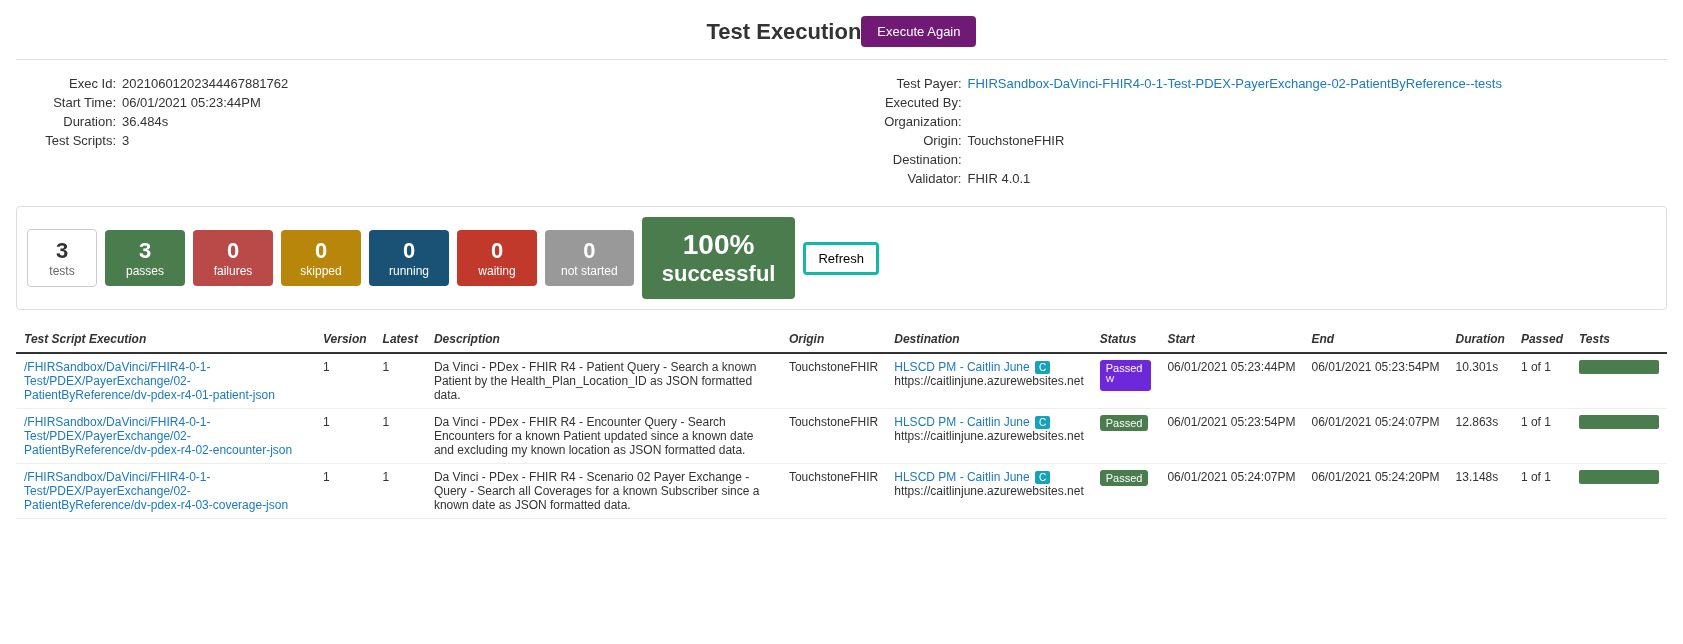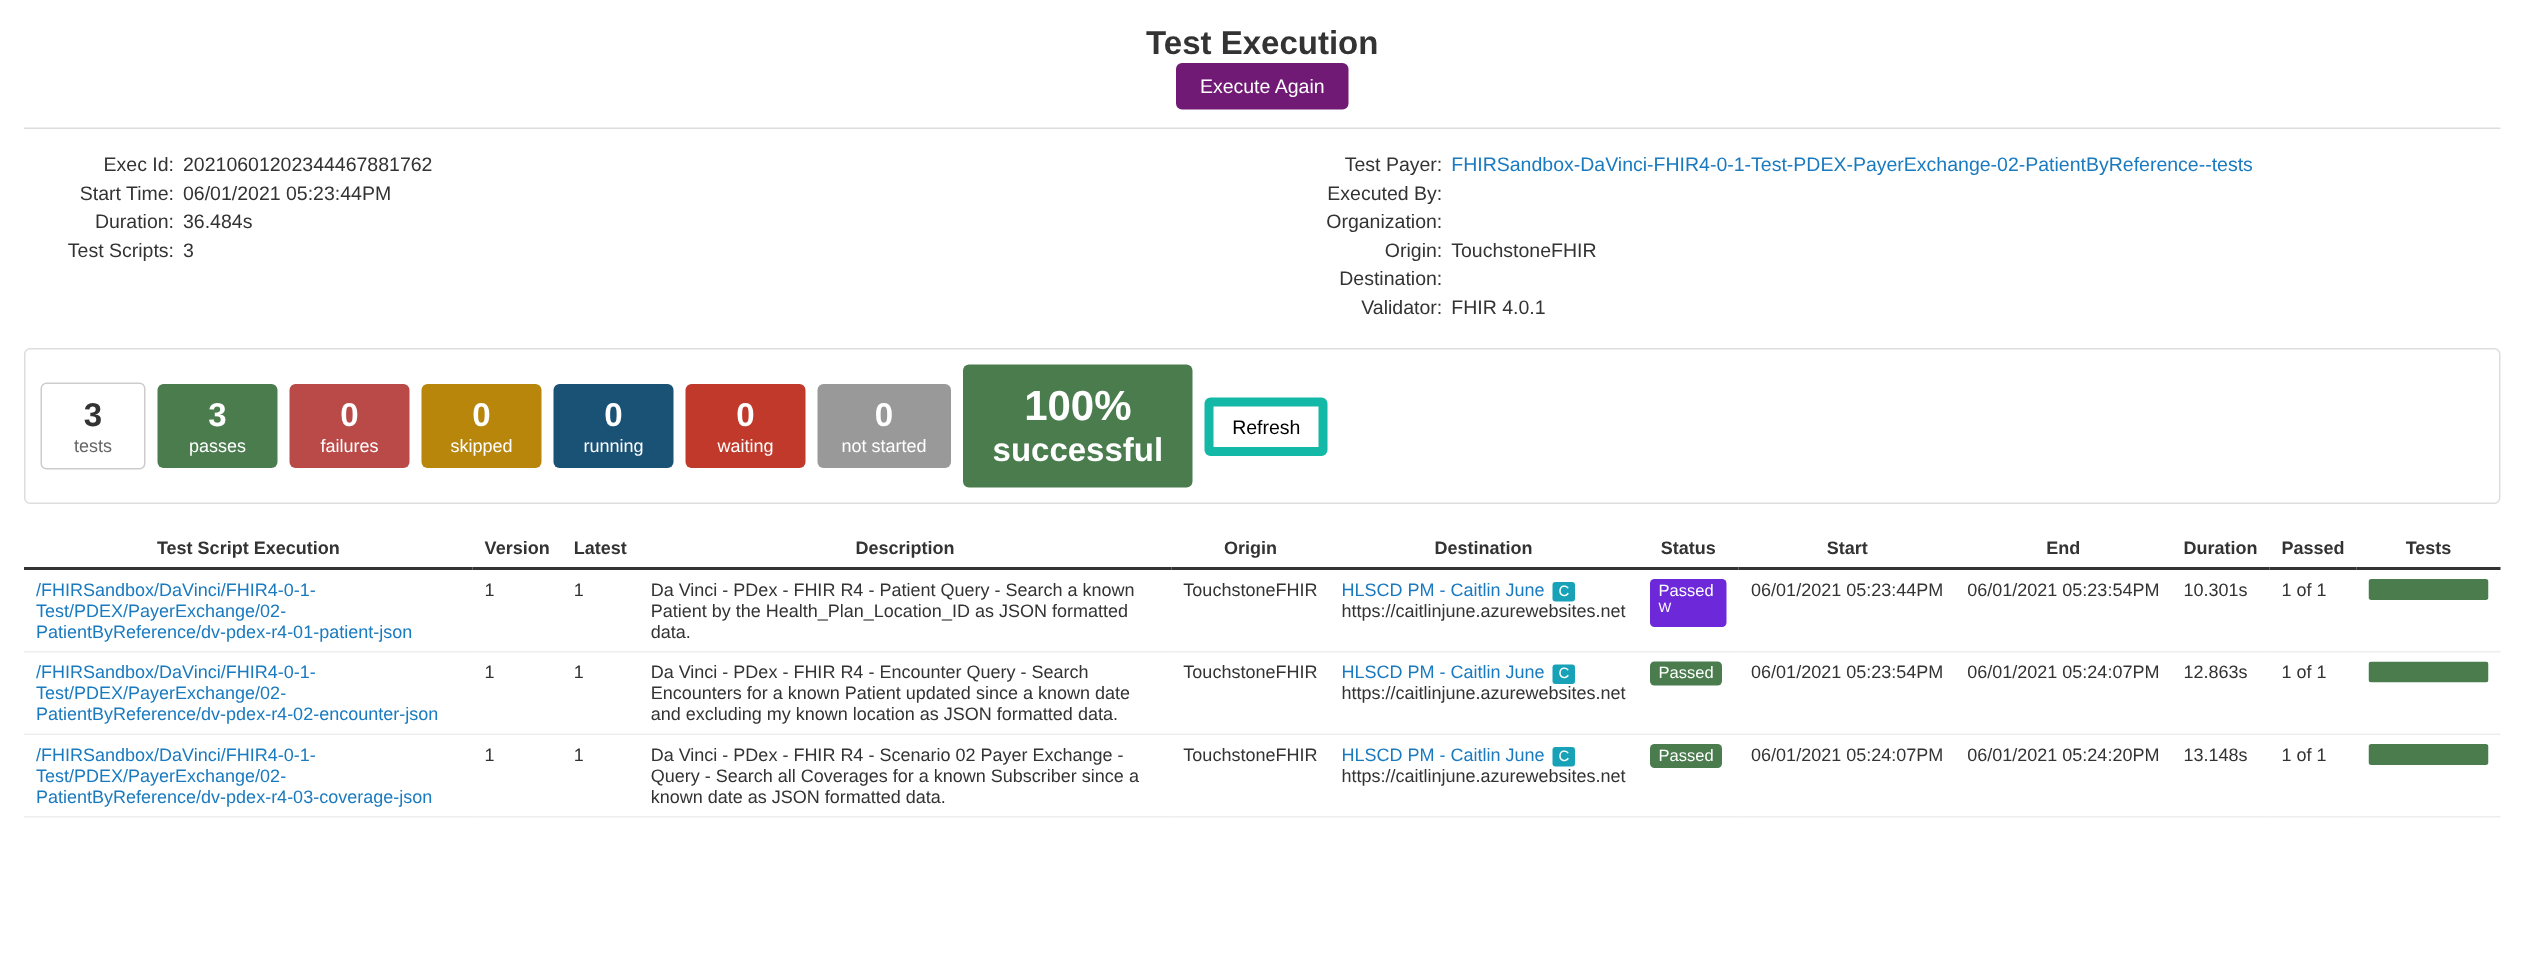--- a/index.html
+++ b/index.html
@@ -1,18 +1,18 @@
 <!DOCTYPE html>
 <html><head>
   <meta charset="utf-8">
   <style>
     * { box-sizing: border-box; margin: 0; padding: 0; }
     body { font-family: Arial, sans-serif; font-size: 13px; background: #fff; color: #333; padding: 16px; }
 
-    .page-header { display: flex; justify-content: center; align-items: center; margin-bottom: 16px; border-bottom: 1px solid #ddd; padding-bottom: 12px; flex-direction: column; }
+    .page-header { display: flex; justify-content: center; align-items: center; margin-bottom: 16px; border-bottom: 1px solid #ddd; padding-bottom: 12px; }
     .page-title { font-size: 22px; font-weight: bold; }
     .execute-btn { background: #701a75; color: #fff; border: none; padding: 8px 16px; border-radius: 4px; cursor: pointer; font-size: 13px; }
 
     .meta-section { display: flex; gap: 40px; margin-bottom: 16px; }
     .meta-left, .meta-right { flex: 1; }
     .meta-row { display: flex; margin-bottom: 4px; }
     .meta-label { font-weight: normal; text-align: right; min-width: 100px; margin-right: 6px; }
     .meta-value { color: #333; }
     .meta-link { color: #1a7abf; text-decoration: none; }
     .status-badge-w { background: #4a7c4e; color: #fff; padding: 2px 6px; border-radius: 3px; font-size: 12px; display: inline-block; }
@@ -25,24 +25,24 @@
     .stat-box .stat-num { font-size: 22px; font-weight: bold; }
     .stat-box .stat-label { font-size: 12px; }
     .stat-passes { background: #4a7c4e; }
     .stat-failures { background: #b94a48; }
     .stat-skipped { background: #b8860b; }
     .stat-running { background: #1a5276; }
     .stat-waiting { background: #c0392b; }
     .stat-notstarted { background: #999; color: #fff; }
     .success-box { background: #4a7c4e; color: #fff; padding: 12px 20px; border-radius: 4px; text-align: center; font-size: 22px; font-weight: bold; min-width: 130px; }
     .success-box .success-pct { font-size: 28px; font-weight: bold; }
-    .refresh-btn { border: 6px solid #14b8a6; background: #fff; padding: 6px 12px; border-radius: 4px; cursor: pointer; font-size: 13px; }
+    .refresh-btn { border: 3px solid #14b8a6; background: #fff; padding: 6px 12px; border-radius: 4px; cursor: pointer; font-size: 13px; }
 
     table { width: 100%; border-collapse: collapse; font-size: 12px; }
-    th { text-align: center; border-bottom: 2px solid #333; padding: 6px 8px; font-weight: bold; white-space: nowrap; }
+    th { text-align: left; border-bottom: 2px solid #333; padding: 6px 8px; font-weight: bold; white-space: nowrap; font-style: italic; }
     td { padding: 6px 8px; vertical-align: top; border-bottom: 1px solid #eee; }
     .td-link { color: #1a7abf; text-decoration: none; }
     .passed-badge { background: #4a7c4e; color: #fff; padding: 2px 6px; border-radius: 3px; font-size: 11px; display: inline-block; }
     .passed-badge-w { background: #6d28d9; color: #fff; padding: 2px 6px; border-radius: 3px; font-size: 11px; display: inline-block; }
     .progress-bar-wrap { width: 80px; height: 14px; background: #ccc; border-radius: 2px; overflow: hidden; }
     .progress-bar-fill { height: 100%; background: #4a7c4e; }
     .dest-link { color: #1a7abf; text-decoration: none; }
     .c-badge { background: #17a2b8; color: #fff; font-size: 10px; padding: 1px 4px; border-radius: 2px; margin-left: 2px; }
   </style>
 </head>

